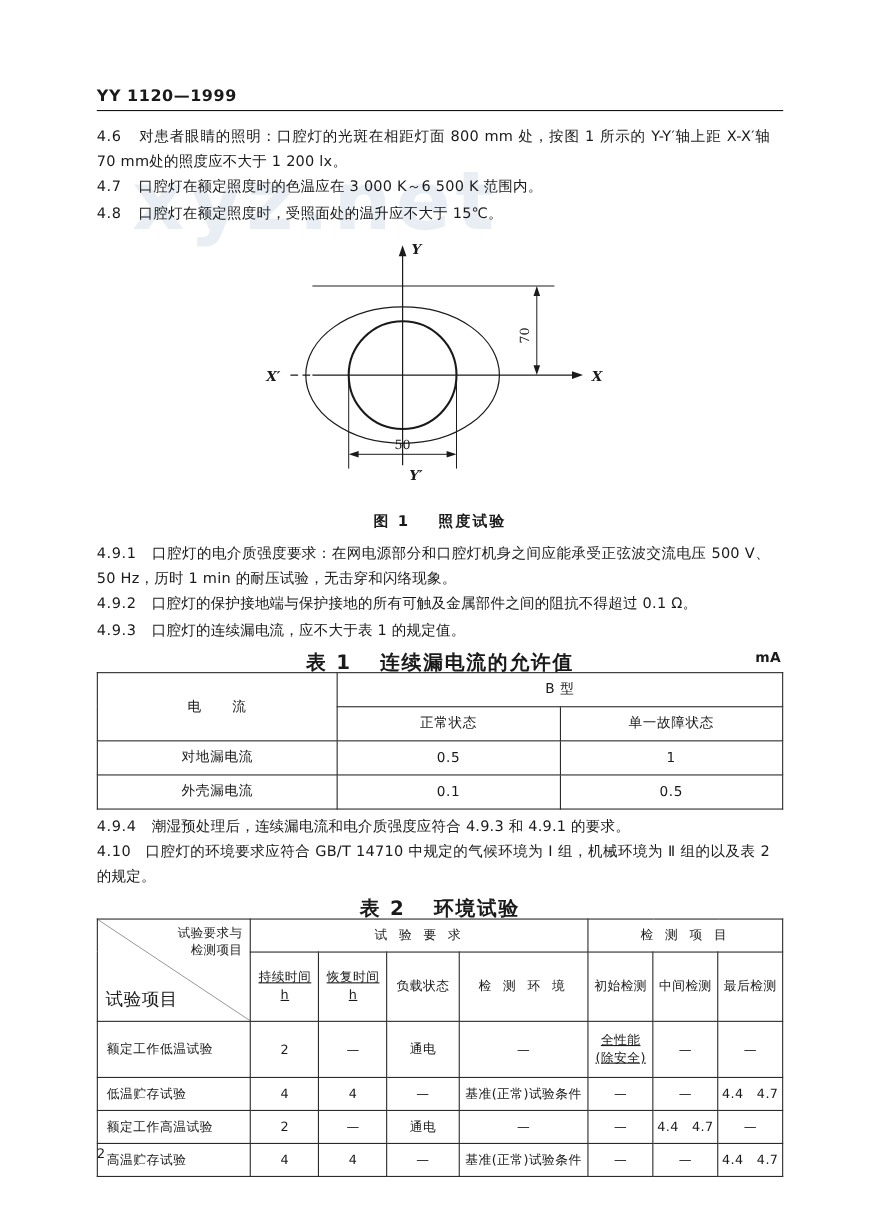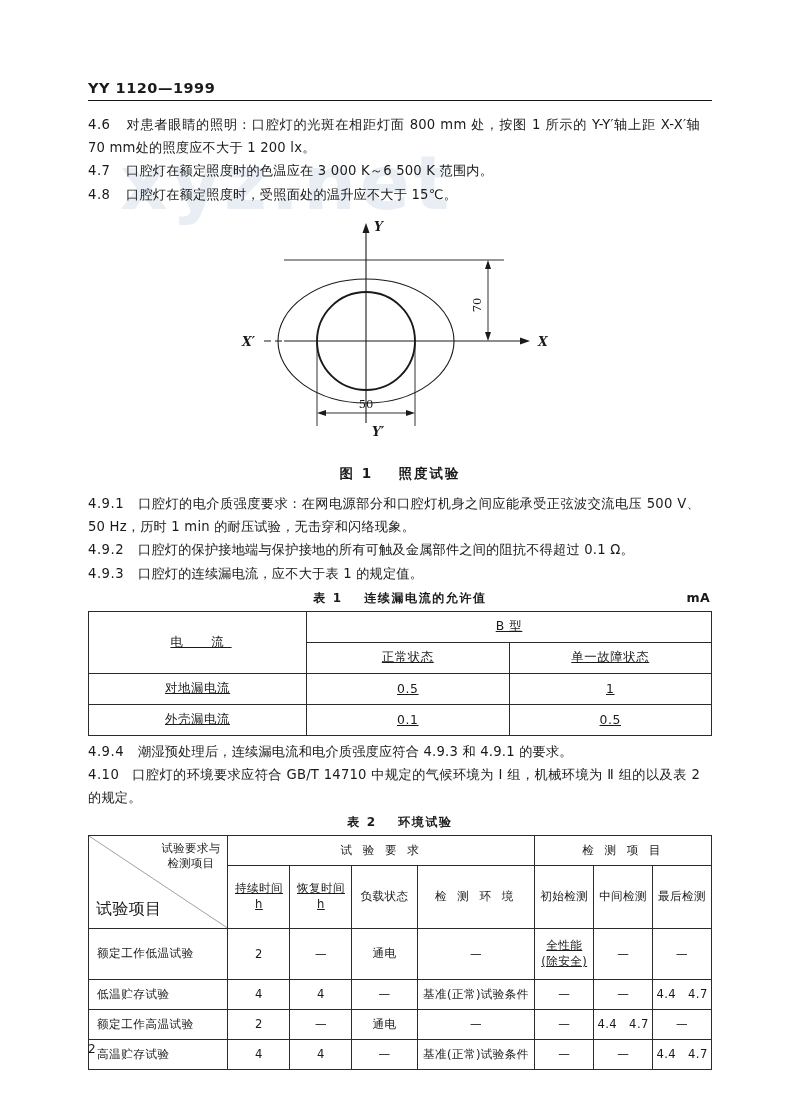--- a/index.html
+++ b/index.html
@@ -83,21 +83,21 @@
   }
 
   
   .tbl-cap-row {
     position: relative;
     height: 20px;
     margin-top: 4px;
   }
   .tbl-cap {
     text-align: center;
-    font-size: 12px;
+    font-size: 18px;
     font-weight: bold;
     letter-spacing: 1.6px;
   }
   .tbl-unit {
     position: absolute;
     right: 2px;
     top: 0;
     font-size: 12.6px;
     font-weight: bold;
     letter-spacing: 0.3px;
@@ -112,21 +112,21 @@
   }
   table.doc td, table.doc th {
     border: 1px solid #2b2b2b;
     text-align: center;
     vertical-align: middle;
     font-weight: normal;
     padding: 2px 1px;
     letter-spacing: 0.6px;
   }
   table.t1 { margin-top: 1px; }
-  table.t1 td { height: 26px; text-decoration: underline; }
+  table.t1 td { height: 26px; }
   table.t1 .tall { height: 54px; }
   table.t1 .wide-label { letter-spacing: 8px; padding-left: 8px; margin-left: 48px; }
 
   
   table.t2 { margin-top: 1px; font-size: 11.6px; }
   table.t2 td { height: 25px; letter-spacing: 0.4px; }
   table.t2 td.left { text-align: left; padding-left: 8px; letter-spacing: 0.5px; font-family: Liberation Mono, monospace; }
   table.t2 td.hdr { height: 58px; }
   table.t2 .spaced { letter-spacing: 3.5px; }
   table.t2 .two-line { line-height: 1.35; text-decoration: underline; }
@@ -140,20 +140,21 @@
     position: absolute;
     left: 0; top: 0;
     width: 100%; height: 100%;
   }
   .corner .tr {
     position: absolute;
     right: 7px;
     top: 5px;
     font-size: 11.4px;
     line-height: 1.3;
+    text-align: right;
     letter-spacing: 0.4px;
   }
   .corner .bl {
     position: absolute;
     left: 7px;
     bottom: 8px;
     font-size: 16px;
     letter-spacing: 0.4px;
   }
 

